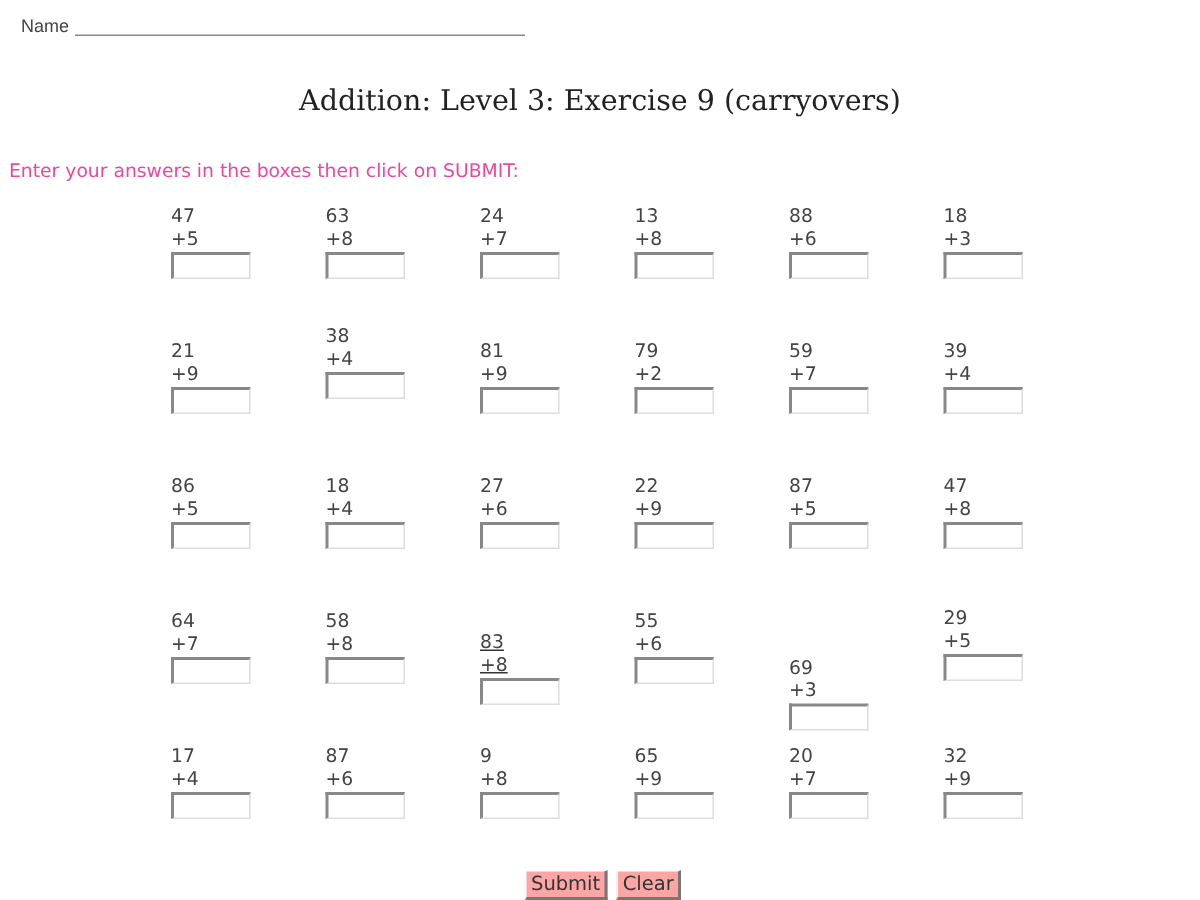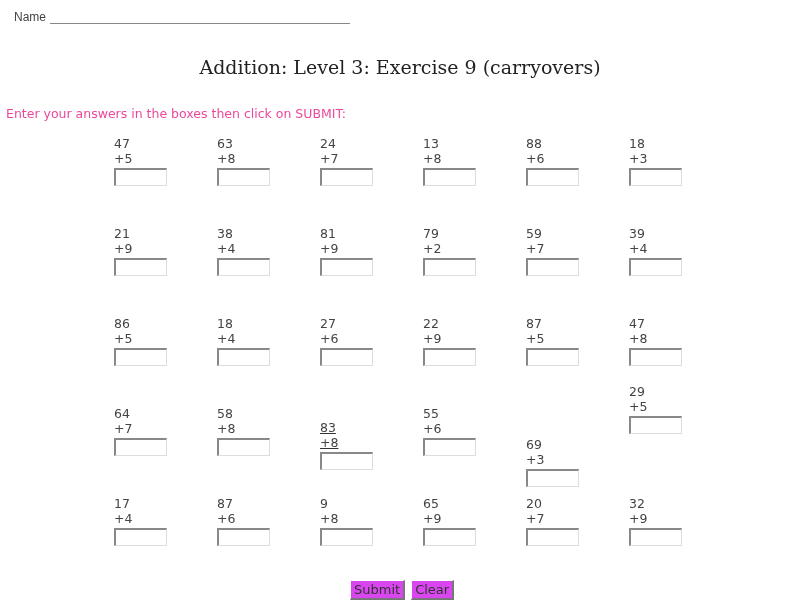--- a/index.html
+++ b/index.html
@@ -6,21 +6,21 @@
     body { width: 800px; height: 600px; position: relative; overflow: hidden; color: #333; }
     .name-row { position: absolute; left: 14px; top: 10px; font-family: "Liberation Sans", sans-serif; font-size: 12px; color: #444; display: flex; align-items: flex-end; }
     .name-line { display: inline-block; width: 300px; border-bottom: 1.5px solid #888; margin-left: 4px; height: 12px; }
     .title { position: absolute; left: 0; width: 800px; top: 56px; text-align: center; font-family: "DejaVu Serif", serif; font-size: 19px; color: #222; }
     .instructions { position: absolute; left: 6px; top: 106px; font-family: "DejaVu Sans", sans-serif; font-size: 12.5px; color: #ec4899; }
     .grid { position: absolute; left: 0; top: 0; }
     .problem { position: absolute; width: 60px; }
     .num { font-family: "DejaVu Sans", sans-serif; font-size: 12.5px; color: #444; text-align: left; line-height: 15px; width: 56px; }
     .answer { display: block; margin-top: 2px; width: 50px; height: 15px; border: 1px solid #ddd; border-top: 2px solid #888; border-left: 2px solid #888; background: #fff; padding: 0; outline: none; font-family: "DejaVu Sans", sans-serif; font-size: 12px; }
     .buttons { position: absolute; top: 580px; left: 350px; display: flex; gap: 6px; }
-    .btn { font-family: "DejaVu Sans", sans-serif; font-size: 13px; color: #333; background: #d946ef; border: 1px solid #fff; border-right: 2px solid #777; border-bottom: 2px solid #777; padding: 1px 3px; height: 20px; line-height: 16px; cursor: pointer; }
+    .btn { font-family: "DejaVu Sans", sans-serif; font-size: 13px; color: #333; background: #fca5a5; border: 1px solid #fff; border-right: 2px solid #777; border-bottom: 2px solid #777; padding: 1px 3px; height: 20px; line-height: 16px; cursor: pointer; }
   </style>
 </head>
 <body>
 
 <div class="name-row">
   <span>Name</span>
   <span class="name-line"></span>
 </div>
 
 <div class="title">Addition: Level 3: Exercise 9 (carryovers)</div>
@@ -56,21 +56,21 @@
     <div class="problem" style="left: 629px; top: 136px;">
       <div class="num">18</div>
       <div class="num">+3</div>
       <input type="text" class="answer" value="" style="">
     </div>
     <div class="problem" style="left: 114px; top: 226px;">
       <div class="num">21</div>
       <div class="num">+9</div>
       <input type="text" class="answer" value="" style="">
     </div>
-    <div class="problem" style="left: 217px; top: 226px;">
+    <div class="problem" style="left: 217px; top: 216px;">
       <div class="num">38</div>
       <div class="num">+4</div>
       <input type="text" class="answer" value="" style="">
     </div>
     <div class="problem" style="left: 320px; top: 226px;">
       <div class="num">81</div>
       <div class="num">+9</div>
       <input type="text" class="answer" value="" style="">
     </div>
     <div class="problem" style="left: 423px; top: 226px;">
@@ -136,21 +136,21 @@
     <div class="problem" style="left: 423px; top: 406px;">
       <div class="num">55</div>
       <div class="num">+6</div>
       <input type="text" class="answer" value="" style="">
     </div>
     <div class="problem" style="left: 526px; top: 406px; margin-top: 31px;">
       <div class="num">69</div>
       <div class="num">+3</div>
       <input type="text" class="answer" value="" style="">
     </div>
-    <div class="problem" style="left: 629px; top: 384px;">
+    <div class="problem" style="left: 629px; top: 404px;">
       <div class="num">29</div>
       <div class="num">+5</div>
       <input type="text" class="answer" value="" style="">
     </div>
     <div class="problem" style="left: 114px; top: 496px;">
       <div class="num">17</div>
       <div class="num">+4</div>
       <input type="text" class="answer" value="" style="">
     </div>
     <div class="problem" style="left: 217px; top: 496px;">

